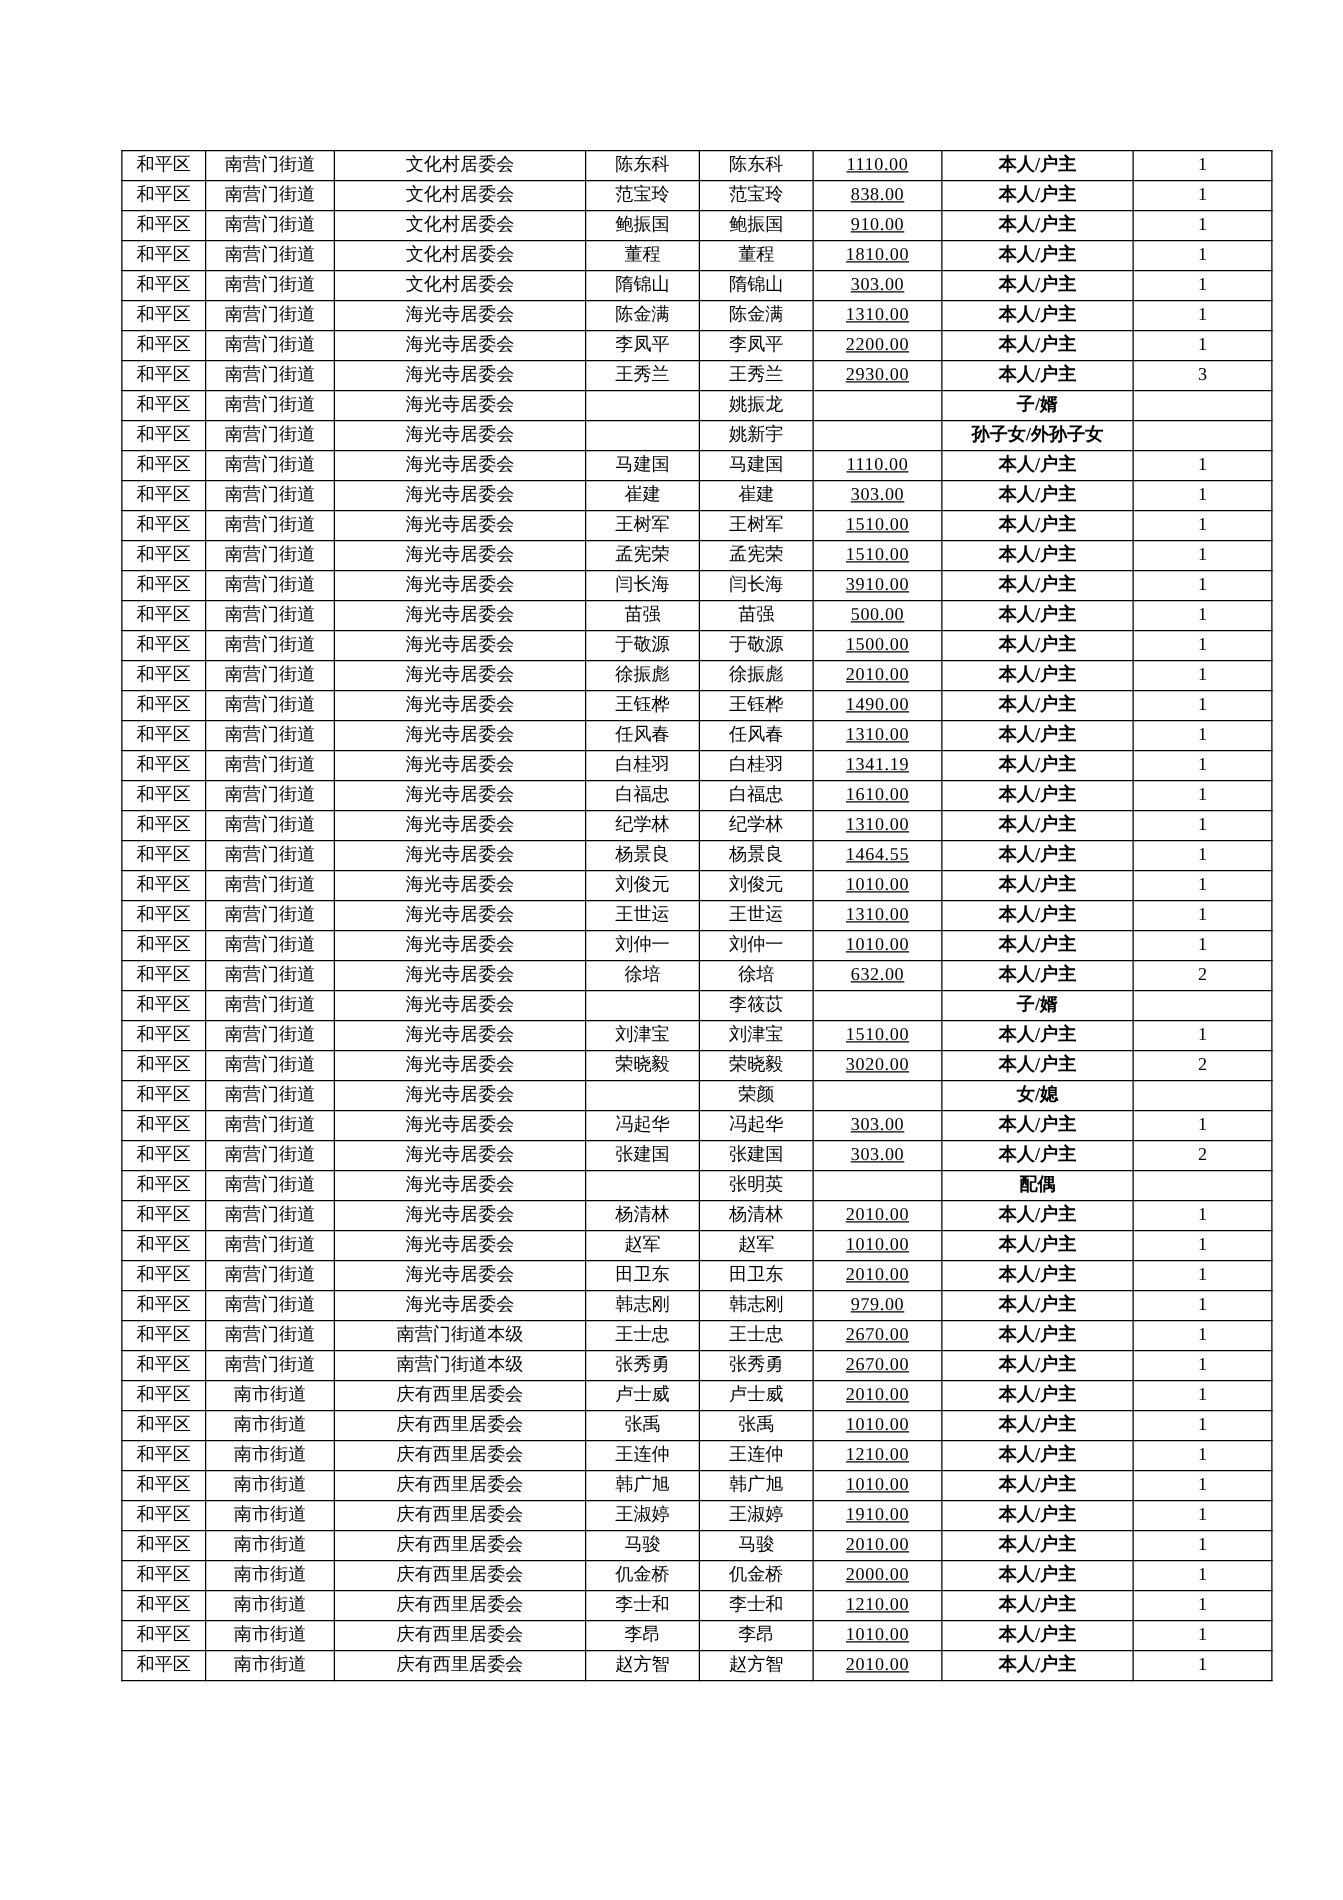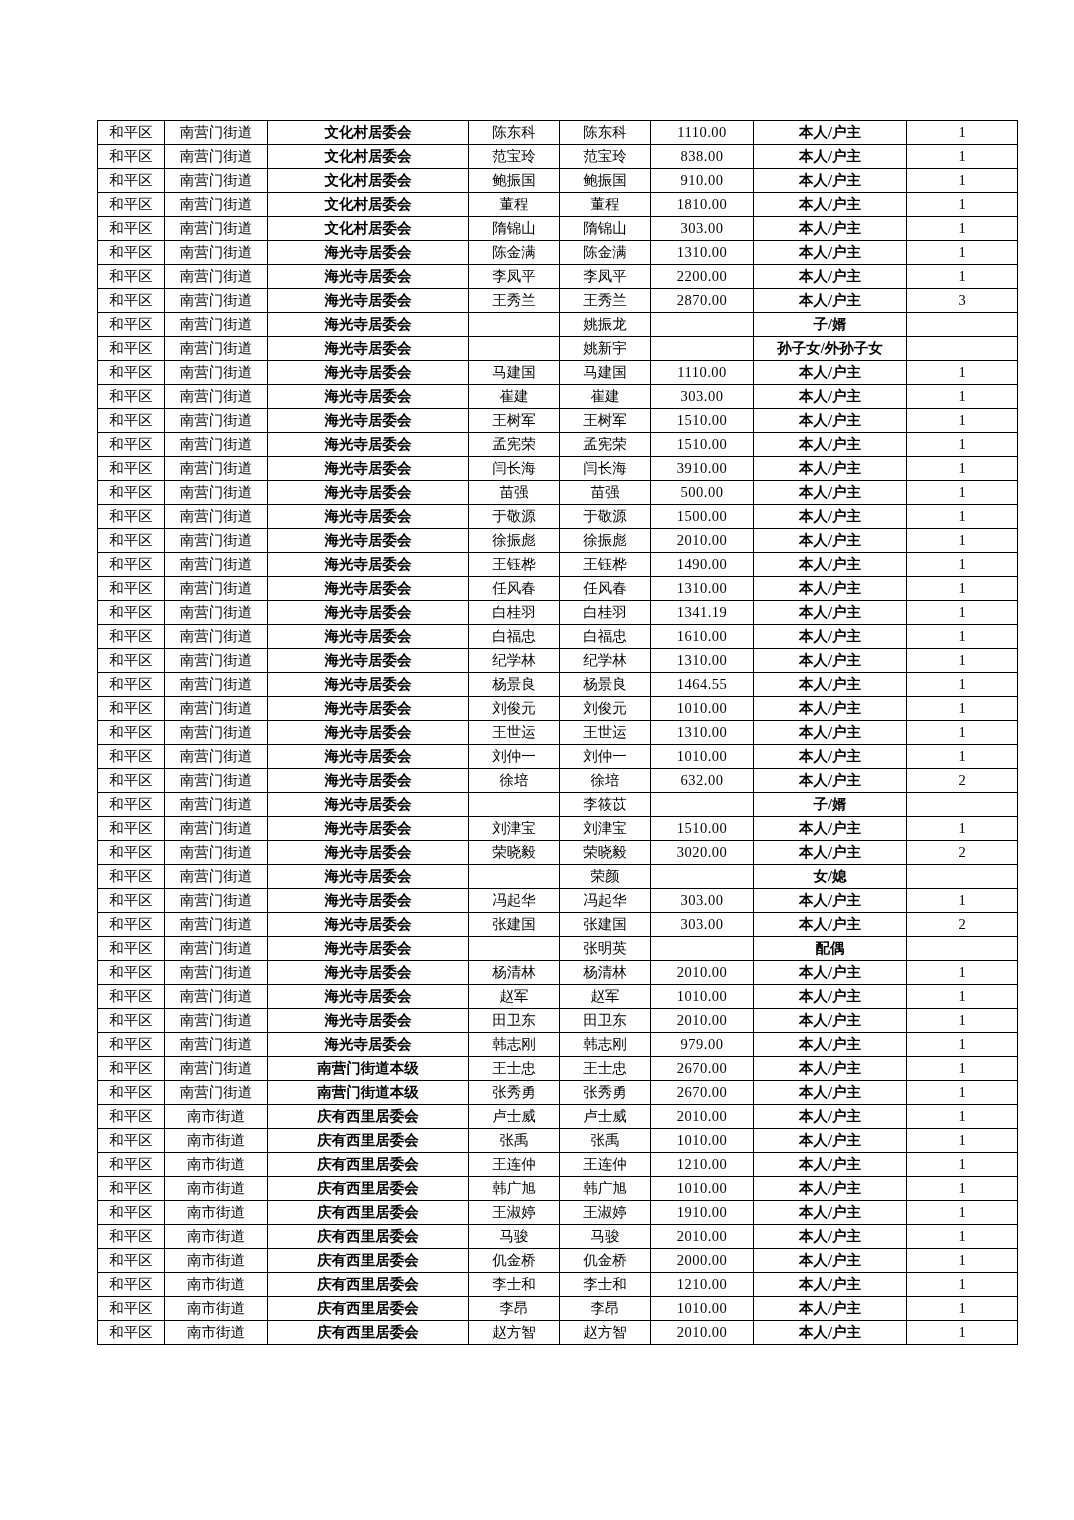--- a/index.html
+++ b/index.html
@@ -34,24 +34,24 @@
     height: 23px;
     line-height: 23px;
     padding: 0 2px;
     font-size: 14.5px;
     text-align: center;
     white-space: nowrap;
     overflow: hidden;
   }
   .c-district { width: 62px; }
   .c-street   { width: 98px; }
-  .c-commun   { width: 196px; font-weight: bold; }
+  .c-commun   { width: 196px; }
   .c-name1    { width: 86px; }
   .c-name2    { width: 86px; }
-  .c-amount   { width: 98px; font-family: "Liberation Serif", serif; letter-spacing: 0.5px; }
+  .c-amount   { width: 98px; font-family: "Liberation Serif", serif; letter-spacing: 0.5px; text-decoration: underline; }
   .c-relation { width: 148px; font-weight: bold; }
   .c-count    { width: 106px; }
 </style>
 </head>
 <body>
 
 <div class="page">
   <div class="table-wrap">
     <table class="data">
       <tbody id="table-body">
@@ -124,21 +124,21 @@
             <td class="c-amount">2200.00</td>
             <td class="c-relation">本人/户主</td>
             <td class="c-count">1</td>
           </tr>
           <tr>
             <td class="c-district">和平区</td>
             <td class="c-street">南营门街道</td>
             <td class="c-commun">海光寺居委会</td>
             <td class="c-name1">王秀兰</td>
             <td class="c-name2">王秀兰</td>
-            <td class="c-amount">2870.00</td>
+            <td class="c-amount">2930.00</td>
             <td class="c-relation">本人/户主</td>
             <td class="c-count">3</td>
           </tr>
           <tr>
             <td class="c-district">和平区</td>
             <td class="c-street">南营门街道</td>
             <td class="c-commun">海光寺居委会</td>
             <td class="c-name1"></td>
             <td class="c-name2">姚振龙</td>
             <td class="c-amount"></td>

